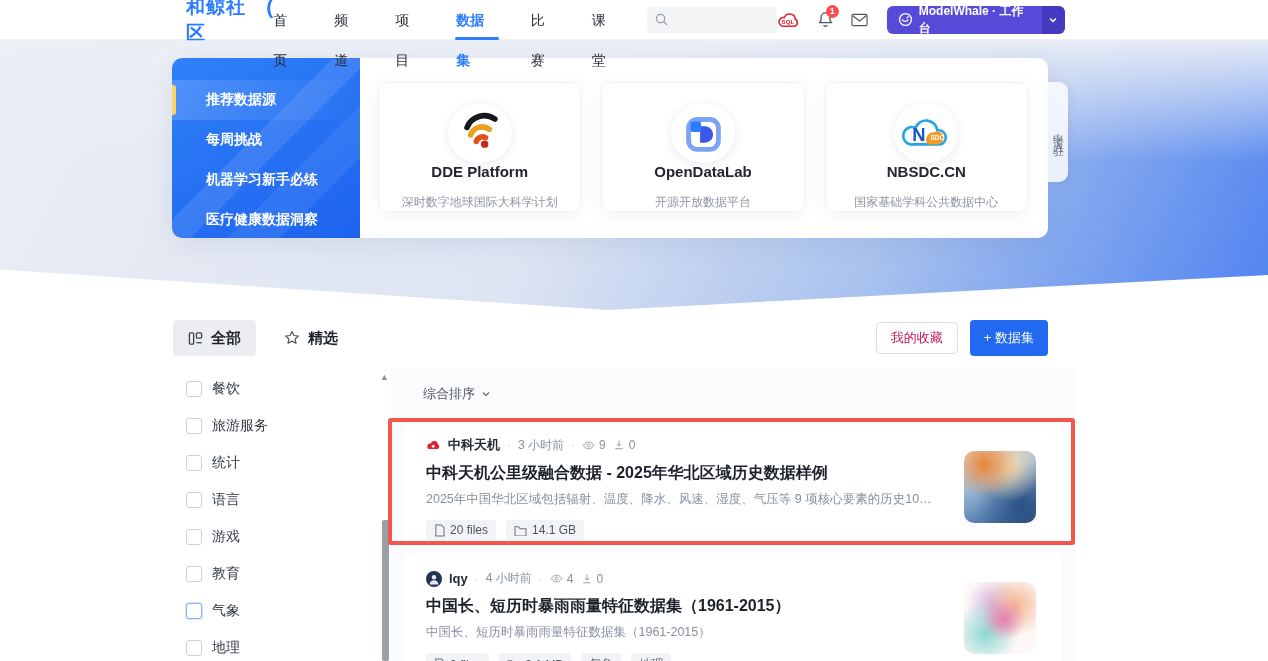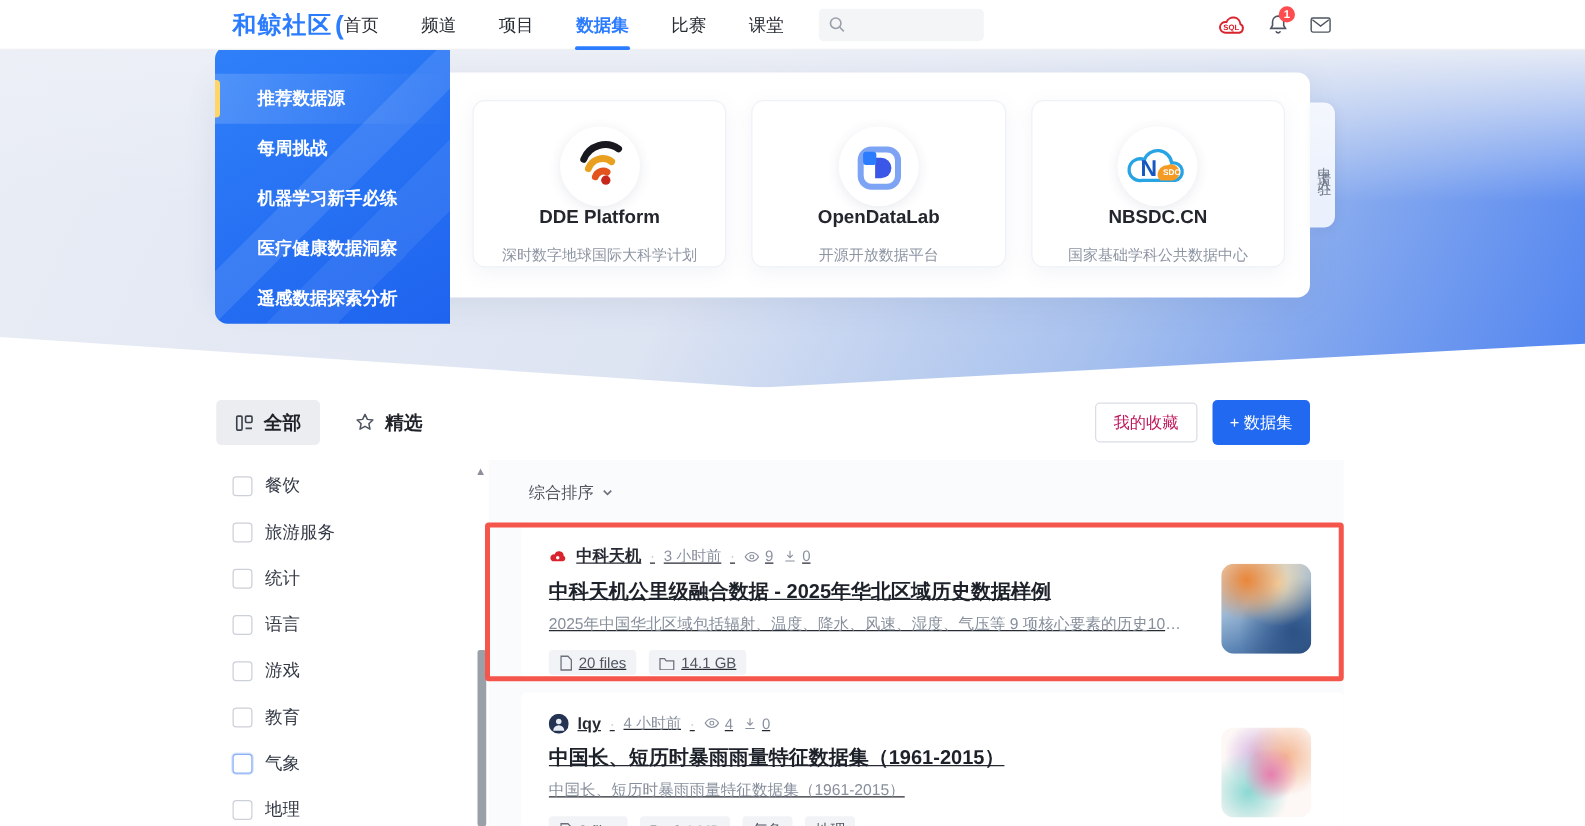--- a/index.html
+++ b/index.html
@@ -32,21 +32,21 @@
   .ws-main { display:flex; align-items:center; gap:6px; background:#554bd8; color:#fff;
         font-size:12px; padding:0 11px; font-weight:bold; }
   .ws-caret { width:24px; background:#453abf; display:flex; align-items:center; justify-content:center; }
   
   .hero { position:absolute; top:40px; left:0; width:100%; height:270px;
     background:
       linear-gradient(180deg, rgba(236,239,246,.95) 0%, rgba(236,239,246,0) 45%),
       linear-gradient(115deg, #e9edf5 0%, #dde4f2 45%, #a9c2ee 70%, #4f83f0 100%);
     clip-path:polygon(0 0,100% 0,100% 87%,48% 100%,0 85%); z-index:1; }
   .panel { position:absolute; left:172px; top:58px; width:876px; height:180px; background:#fff;
-    border-radius:10px; box-shadow:0 6px 24px rgba(80,100,140,.10); display:flex; z-index:3;align-items:center; }
+    border-radius:10px; box-shadow:0 6px 24px rgba(80,100,140,.10); display:flex; z-index:3; }
   .sb { width:188px; border-radius:10px 0 0 10px; position:relative; overflow:hidden;
     background:linear-gradient(150deg,#2f80f9 0%,#1e63ee 100%); padding-top:22px; }
   .sb::after { content:""; position:absolute; inset:0; pointer-events:none;
     background:linear-gradient(135deg,transparent 44%,rgba(255,255,255,.10) 44%,rgba(255,255,255,.10) 54%,transparent 54%),
                linear-gradient(135deg,transparent 64%,rgba(255,255,255,.07) 64%,rgba(255,255,255,.07) 78%,transparent 78%); }
   .sb-item { position:relative; height:40px; display:flex; align-items:center; padding-left:34px;
     color:#fff; font-size:14px; font-weight:bold; cursor:pointer; z-index:1; }
   .sb-item.active { background:linear-gradient(90deg,rgba(255,255,255,.16),rgba(255,255,255,0)); }
   .sb-bar { position:absolute; left:0; top:5px; bottom:5px; width:4px; background:#ffd666; border-radius:0 3px 3px 0; }
   .cards { flex:1; display:flex; gap:20px; padding:24px 20px 26px 18px; }
@@ -80,22 +80,22 @@
   .cbox.hl { border-color:#8ab1f5; box-shadow:0 0 0 1px rgba(138,177,245,.35); }
   .f-label { font-size:14px; color:#343a45; }
   
   .scroll-up { position:absolute; left:380px; top:372px; font-size:9px; color:#8b9099; z-index:4; cursor:pointer; }
   .scroll-thumb { position:absolute; left:382px; top:520px; width:7px; height:141px;
     background:#9aa0a8; border-radius:2px; z-index:4; cursor:pointer; }
   
   .list { position:absolute; left:391px; top:368px; width:684px; height:293px; background:#fafbfd; z-index:1; }
   .sort-row { display:flex; align-items:center; gap:6px; padding:17px 0 0 32px;
     font-size:13px; color:#51565f; cursor:pointer; width:110px; }
-  .dcard { position:absolute; left:26px; width:658px; background:#fff; border-radius:4px;
-    padding:16px 120px 14px 22px;text-decoration:underline; }
+  .dcard { position:absolute; left:13px; width:658px; background:#fff; border-radius:4px;
+    padding:16px 120px 14px 22px; }
   #dcard1 { top:52px; height:122px; }
   #dcard2 { top:186px; height:122px; }
   .meta { display:flex; align-items:center; gap:7px; font-size:12px; color:#8a919e; }
   .meta .author { font-size:13px; font-weight:bold; color:#262a33; cursor:pointer; }
   .meta .dot { color:#c5c9d0; }
   .stat { display:flex; align-items:center; gap:4px; }
   .d-title { margin-top:9px; font-size:16px; font-weight:bold; color:#1d2129; cursor:pointer;
     white-space:nowrap; overflow:hidden; text-overflow:ellipsis; }
   .d-desc { margin-top:7px; font-size:12.5px; color:#878f9c;
     white-space:nowrap; overflow:hidden; text-overflow:ellipsis; }
@@ -168,20 +168,38 @@
           <span class="badge">1</span>
         </div>
         <div class="nb-ico">
           <span>
             <svg width="17" height="14" viewBox="0 0 18 14">
                 <rect x="1" y="1" width="16" height="12" rx="1.5" fill="none" stroke="#4e5560" stroke-width="1.2"></rect>
                 <path d="M2 2.5 l7 5.5 7-5.5" fill="none" stroke="#4e5560" stroke-width="1.2"></path>
               </svg>
           </span>
         </div>
+        <div class="ws-btn">
+          <div class="ws-main">
+            <span>
+              <svg width="15" height="15" viewBox="0 0 16 16">
+                  <circle cx="8" cy="8" r="6.3" fill="none" stroke="#fff" stroke-width="1.4"></circle>
+                  <path d="M4.6 8.4 c1.3 2 4.6 2.3 6.1 0 M9.6 6.3 l1.5 -1.4" stroke="#fff" stroke-width="1.3" fill="none" stroke-linecap="round"></path>
+                </svg>
+            </span>
+            <span>ModelWhale · 工作台</span>
+          </div>
+          <div class="ws-caret">
+            <span>
+              <svg width="10" height="10" viewBox="0 0 10 10">
+                  <path d="M2 3.5 L5 6.5 L8 3.5" fill="none" stroke="#fff" stroke-width="1.4"></path>
+                </svg>
+            </span>
+          </div>
+        </div>
       </div>
     </div>
   </header>
 
   <div class="hero"></div>
 
   <div class="panel">
     <div class="sb">
       <div class="sb-item active">
         <span class="sb-bar"></span>

